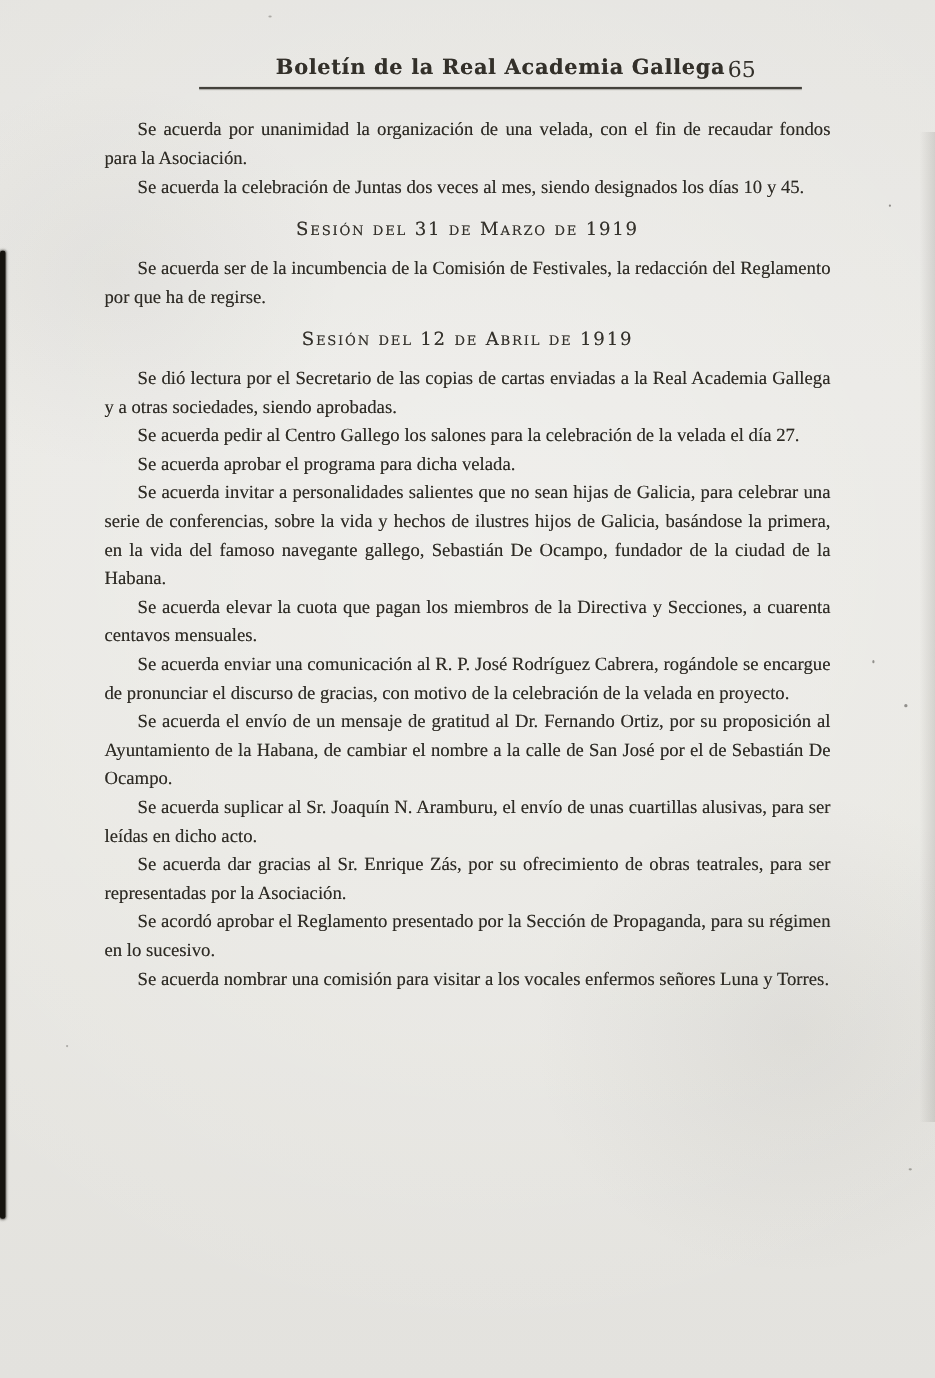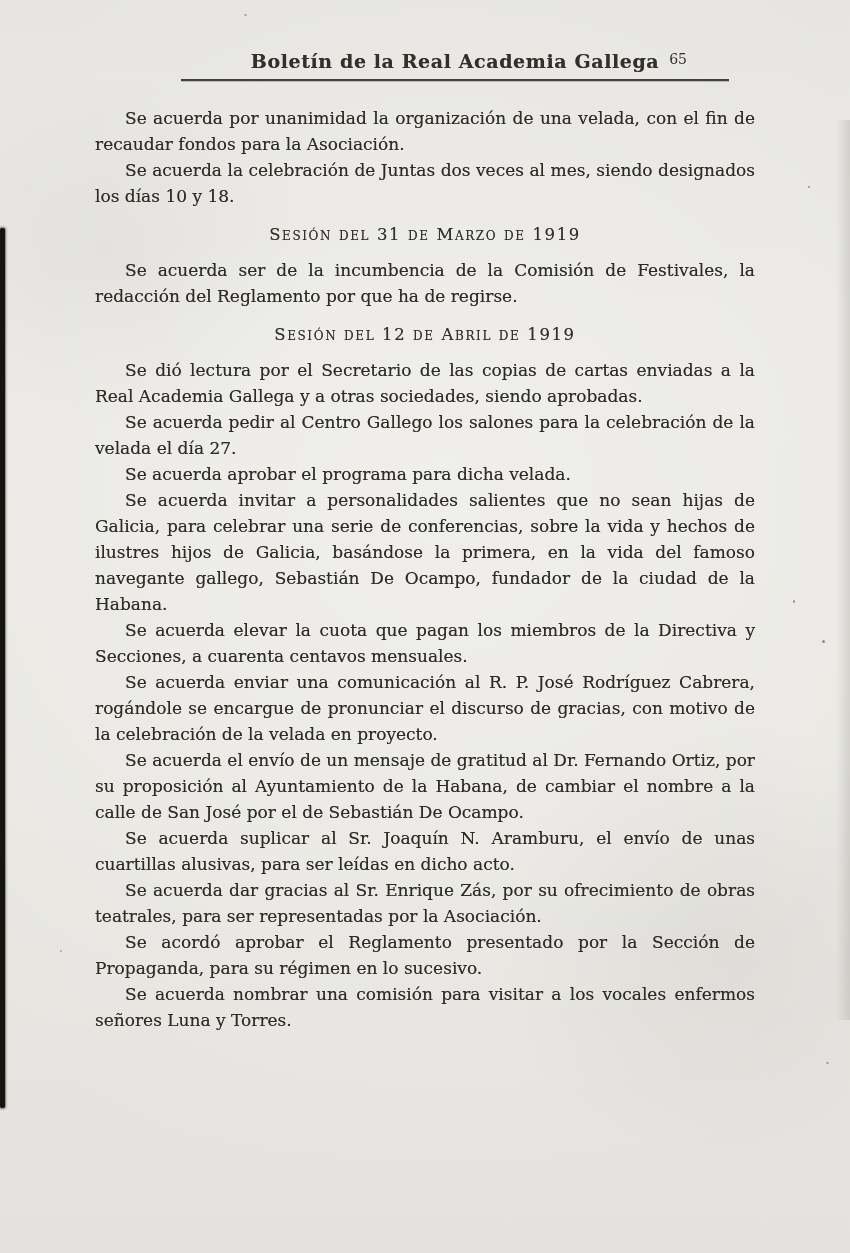--- a/index.html
+++ b/index.html
@@ -42,35 +42,36 @@
     font-size: 19px;
     font-weight: bold;
     letter-spacing: 0.6px;
     color: #33302a;
     text-shadow: 0 0 0.5px rgba(45,42,36,0.55);
   }
   .pagenum {
     position: absolute;
     right: 42px;
     top: 1px;
-    font-size: 14px;
+    font-size: 20px;
     color: #33302a;
   }
   
   .content {
     margin-top: 24px;
     font-size: 17px;
     line-height: 26px;
     text-align: justify;
     color: #2e2b25;
     text-shadow: 0 0 0.4px rgba(46,43,37,0.55);
   }
   .content p.paragraph {
     margin: 0;
     text-indent: 30px;
+    font-family: Liberation Serif, serif;
   }
   .content h3.heading {
     margin: 13px 0 9px 0;
     font-size: 16.5px;
     font-weight: normal;
     font-variant: small-caps;
     letter-spacing: 1.6px;
     text-align: center;
     text-indent: 0;
     color: #34312b;
@@ -122,21 +123,21 @@
 
   <div class="page-inner">
 
     <div class="header">
       <span class="title">Boletín de la Real Academia Gallega</span>
       <span class="pagenum">65</span>
     </div>
 
     <div class="content">
         <p class="paragraph">Se acuerda por unanimidad la organización de una velada, con el fin de recaudar fondos para la Asociación.</p>
-        <p class="paragraph">Se acuerda la celebración de Juntas dos veces al mes, siendo designados los días 10 y 18.</p>
+        <p class="paragraph">Se acuerda la celebración de Juntas dos veces al mes, siendo designados los días 10 y 45.</p>
         <h3 class="heading">Sesión del 31 de Marzo de 1919</h3>
         <p class="paragraph">Se acuerda ser de la incumbencia de la Comisión de Festivales, la redacción del Reglamento por que ha de regirse.</p>
         <h3 class="heading">Sesión del 12 de Abril de 1919</h3>
         <p class="paragraph">Se dió lectura por el Secretario de las copias de cartas enviadas a la Real Academia Gallega y a otras sociedades, siendo aprobadas.</p>
         <p class="paragraph">Se acuerda pedir al Centro Gallego los salones para la celebración de la velada el día 27.</p>
         <p class="paragraph">Se acuerda aprobar el programa para dicha velada.</p>
         <p class="paragraph">Se acuerda invitar a personalidades salientes que no sean hijas de Galicia, para celebrar una serie de conferencias, sobre la vida y hechos de ilustres hijos de Galicia, basándose la primera, en la vida del famoso navegante gallego, Sebastián De Ocampo, fundador de la ciudad de la Habana.</p>
         <p class="paragraph">Se acuerda elevar la cuota que pagan los miembros de la Directiva y Secciones, a cuarenta centavos mensuales.</p>
         <p class="paragraph">Se acuerda enviar una comunicación al R. P. José Rodríguez Cabrera, rogándole se encargue de pronunciar el discurso de gracias, con motivo de la celebración de la velada en proyecto.</p>
         <p class="paragraph">Se acuerda el envío de un mensaje de gratitud al Dr. Fernando Ortiz, por su proposición al Ayuntamiento de la Habana, de cambiar el nombre a la calle de San José por el de Sebastián De Ocampo.</p>

